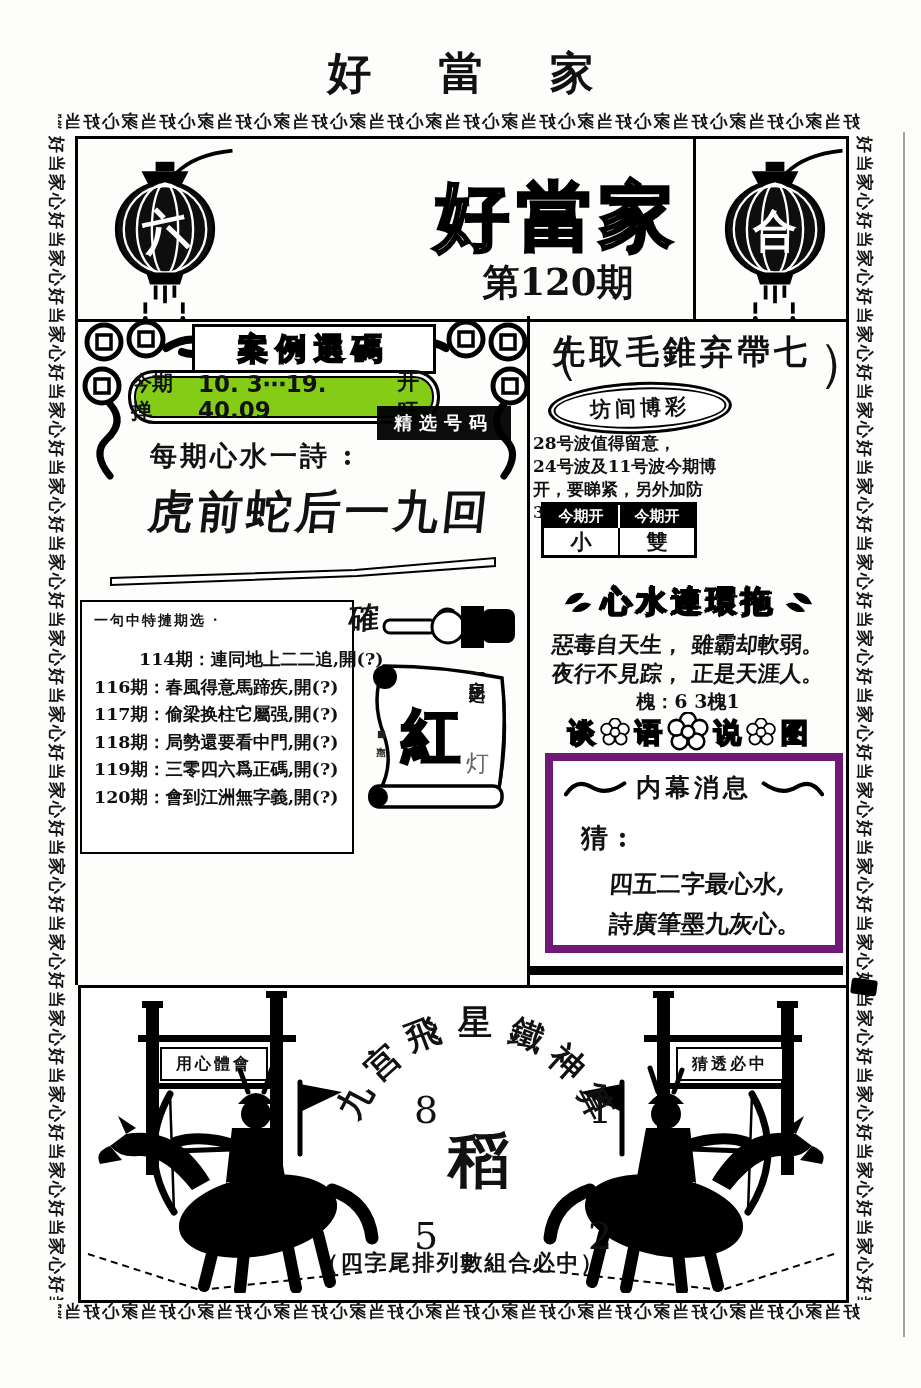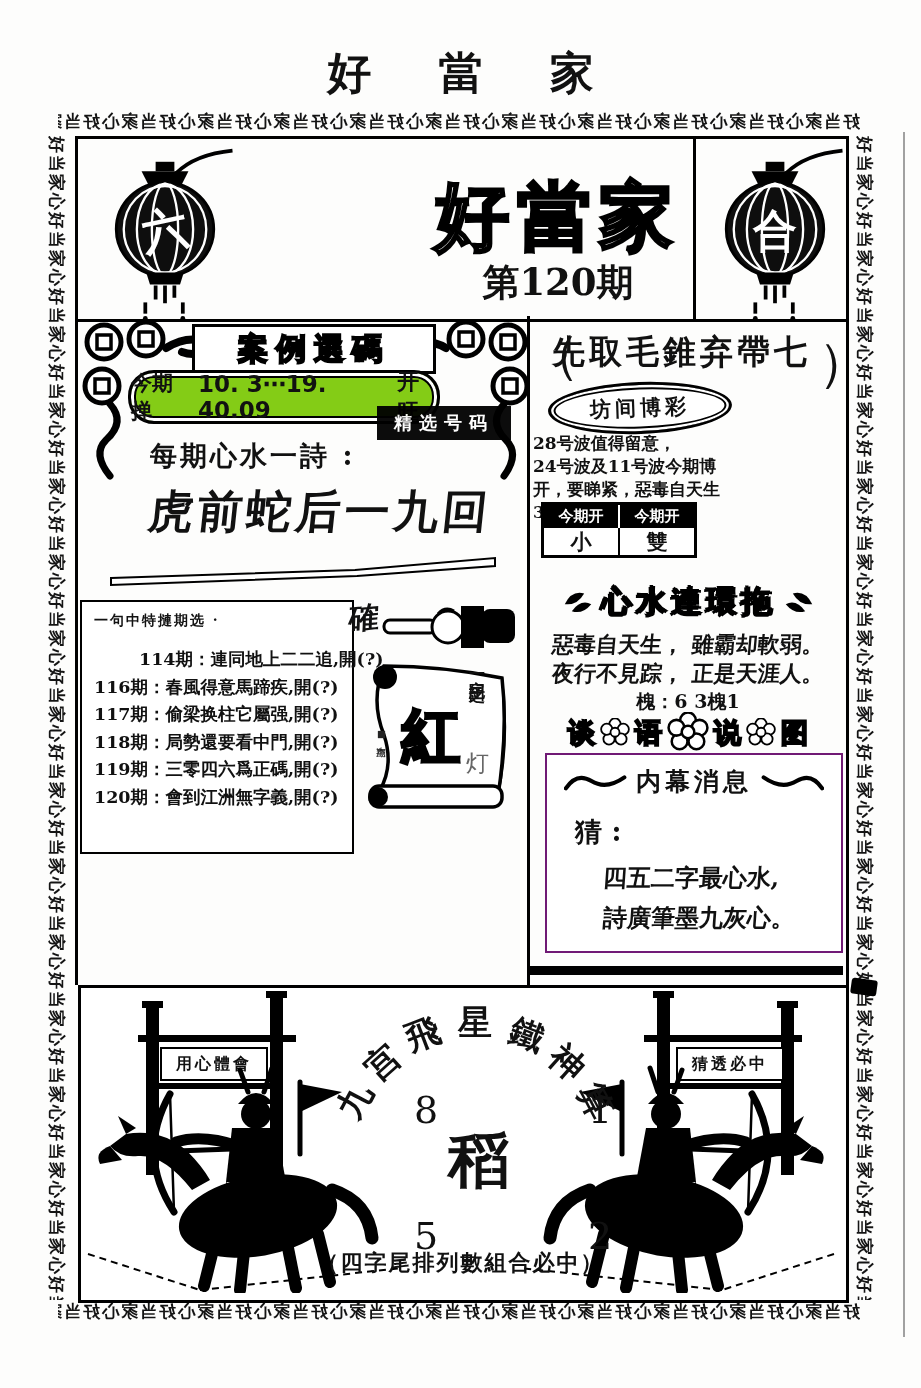--- a/index.html
+++ b/index.html
@@ -166,21 +166,21 @@
   <div class="abs nw" style="left:552px;top:330px;font-size:33px;font-weight:800;letter-spacing:4px;">先取毛錐弃帶七</div>
   <div class="abs" style="left:818px;top:328px;font-size:52px;font-weight:400;">）</div>
 
   <div class="abs ctr" style="left:548px;top:382px;width:178px;height:46px;border:3px solid #000;border-radius:50%;box-shadow:inset 0 0 0 2.5px #fff, inset 0 0 0 4.5px #000;transform:rotate(-2deg);background:#fff;">
     <span style="font-size:21px;font-weight:900;letter-spacing:4px;">坊间博彩</span>
   </div>
 
   <div class="abs" style="left:533px;top:432px;width:305px;">
     <div class="nw" style="font-size:17px;line-height:23px;font-weight:700;">28号波值得留意，</div>
     <div class="nw" style="font-size:17px;line-height:23px;font-weight:700;">24号波及11号波今期博</div>
-    <div class="nw" style="font-size:17px;line-height:23px;font-weight:700;">开，要睇紧，惡毒自天生</div>
+    <div class="nw" style="font-size:17px;line-height:23px;font-weight:700;">开，要睇紧，另外加防</div>
     <div class="nw" style="font-size:17px;line-height:23px;font-weight:700;">30号波及21号波。</div>
   </div>
 
   <div class="abs" style="left:541px;top:502px;width:150px;border:3.5px solid #000;background:#fff;">
     <div style="display:flex;">
       <div class="ctr" style="width:50%;height:23px;background:#000;color:#fff;font-size:15px;font-weight:700;border-right:2px solid #fff;">今期开</div>
       <div class="ctr" style="width:50%;height:23px;background:#000;color:#fff;font-size:15px;font-weight:700;">今期开</div>
     </div>
     <div style="display:flex;">
       <div class="ctr" style="width:50%;height:27px;font-size:21px;font-weight:800;border-right:2.5px solid #000;">小</div>
@@ -236,21 +236,21 @@
           <circle cx="31" cy="15" r="7.5"></circle>
           <circle cx="28" cy="28" r="7.5"></circle>
           <circle cx="12" cy="28" r="7.5"></circle>
           <circle cx="9" cy="15" r="7.5"></circle>
           <circle cx="20" cy="19" r="6"></circle>
         </g>
       </svg>
     <span class="outline-sm" style="font-size:27px;font-weight:900;">图</span>
   </div>
 
-  <div class="abs" style="left:545px;top:753px;width:298px;height:200px;border:2px solid #701a75;background:#fff;box-sizing:border-box;">
+  <div class="abs" style="left:545px;top:753px;width:298px;height:200px;border:8px solid #701a75;background:#fff;box-sizing:border-box;">
     <div class="ctr" style="margin-top:10px;gap:8px;">
       <svg viewBox="0 0 70 26" width="64" height="24">
         <path d="M2,20 Q14,2 30,12 Q46,22 66,8" fill="none" stroke="#000" stroke-width="4.5" stroke-linecap="round"></path>
         </svg>
       <span class="nw" style="font-size:25px;font-weight:900;letter-spacing:4px;">内幕消息</span>
       <svg viewBox="0 0 70 26" width="64" height="24" style="transform:scaleX(-1);">
         <path d="M2,20 Q14,2 30,12 Q46,22 66,8" fill="none" stroke="#000" stroke-width="4.5" stroke-linecap="round"></path>
         </svg>
     </div>
     <div style="margin:16px 0 0 28px;font-size:27px;font-weight:900;">猜 :</div>

